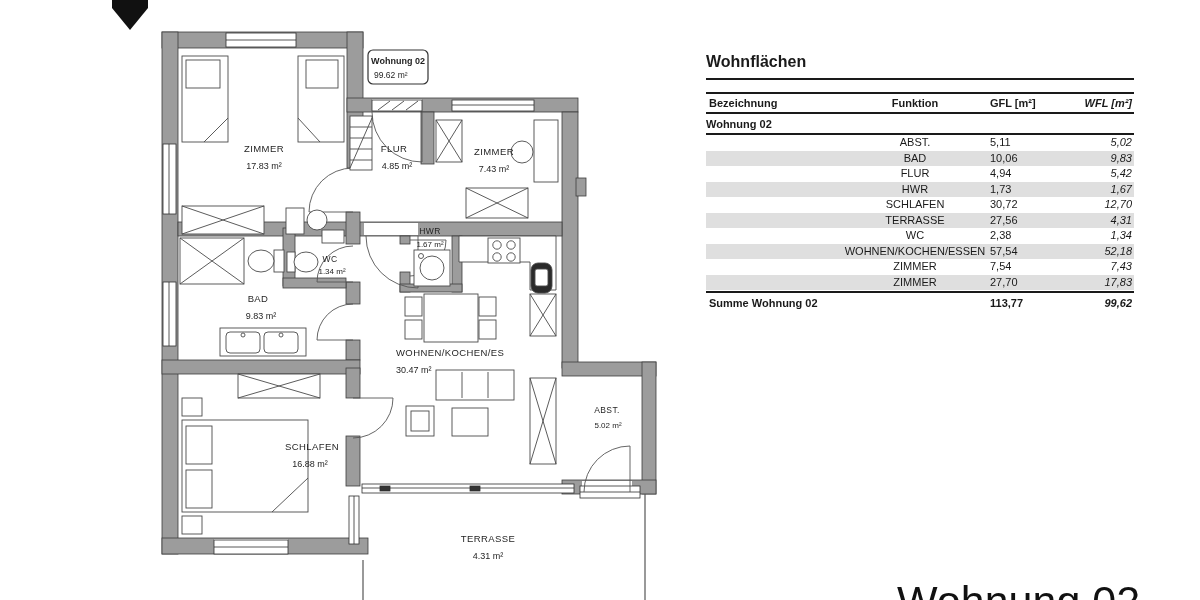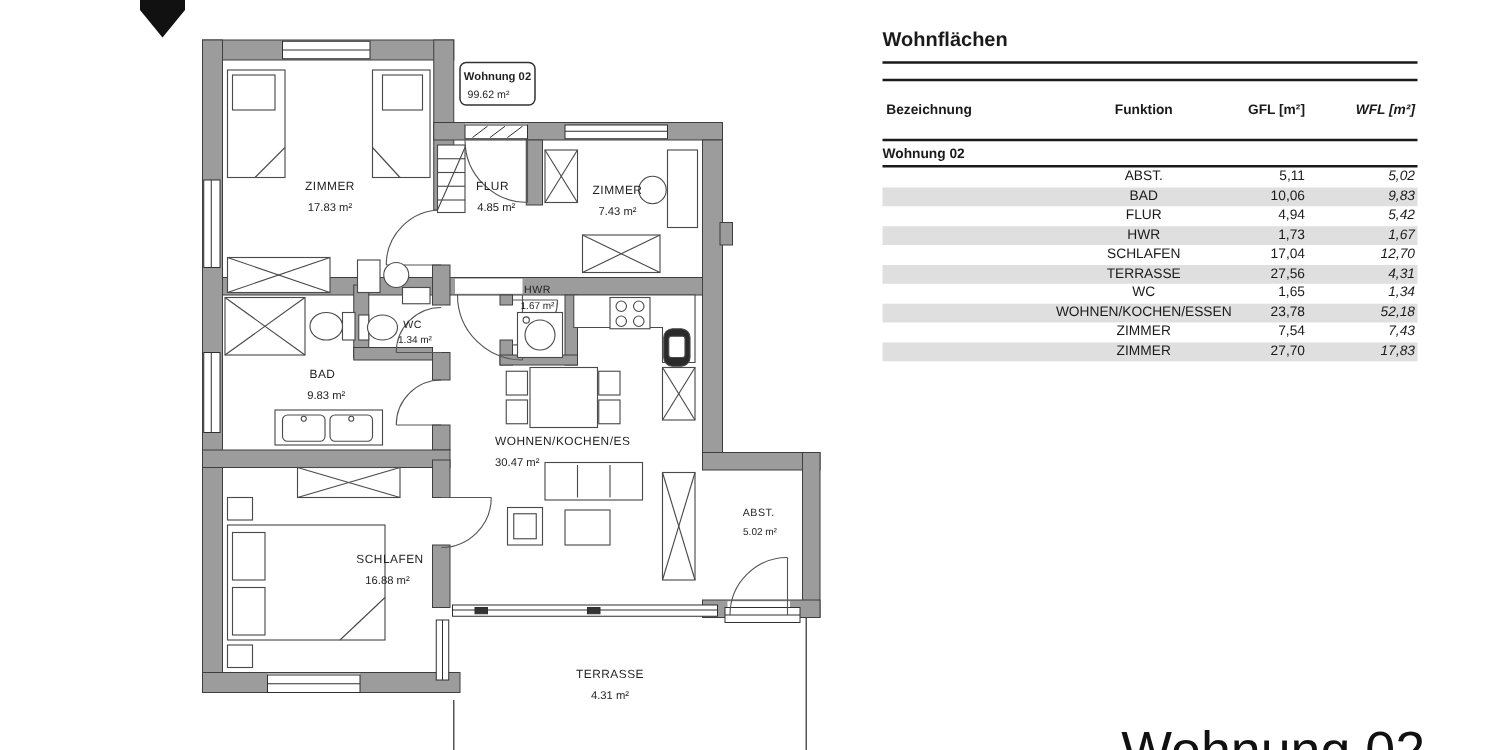--- a/index.html
+++ b/index.html
@@ -10,30 +10,30 @@
   #plan{position:absolute;left:0;top:0;}
   svg text{font-family:"Liberation Sans",sans-serif;fill:#1f1f1f;}
   .room-name{font-size:9.5px;letter-spacing:.4px;}
   .room-area{font-size:9px;}
   .room-name.small{font-size:8.5px;}
   .room-area.small{font-size:8px;}
   .unit-title{font-size:9px;font-weight:bold;}
   .unit-area{font-size:8.5px;}
 
   
-  #area-table{position:absolute;left:706px;top:24px;width:428px;}
+  #area-table{position:absolute;left:706px;top:53px;width:428px;}
   .t-title{font-size:16px;font-weight:bold;padding-bottom:7px;border-bottom:2px solid #1a1a1a;margin-bottom:12px;}
-  .t-head{display:flex;border-top:2px solid #1a1a1a;border-bottom:2px solid #1a1a1a;font-weight:bold;font-size:11px;padding:17px 0;}
+  .t-head{display:flex;border-top:2px solid #1a1a1a;border-bottom:2px solid #1a1a1a;font-weight:bold;font-size:11px;padding:3px 0;}
   .t-section{font-weight:bold;font-size:11px;padding:4px 0 3px 0;border-bottom:2px solid #1a1a1a;}
   .t-row{display:flex;font-size:11px;height:15.5px;line-height:15.5px;}
   .t-row.shade{background:#dfdfdf;}
   .t-sum{display:flex;border-top:2px solid #1a1a1a;font-weight:bold;font-size:11px;padding:4px 0;margin-top:1px;}
   .c1{width:131px;padding-left:3px;}
   .c2{width:150px;text-align:center;}
-  .c3{width:54px;text-align:right;}
+  .c3{width:54px;}
   .c4{width:88px;text-align:right;padding-right:2px;font-style:italic;}
 
   
   #unit-footer{position:absolute;left:897px;top:577px;font-size:43px;font-weight:400;color:#111;white-space:nowrap;}
 </style>
 </head>
 <body>
 
 <svg id="plan" width="700" height="600" viewBox="0 0 700 600">
 
@@ -273,49 +273,54 @@
   </div>
   <div class="t-row shade">
     <div class="c1"></div>
     <div class="c2">HWR</div>
     <div class="c3">1,73</div>
     <div class="c4">1,67</div>
   </div>
   <div class="t-row">
     <div class="c1"></div>
     <div class="c2">SCHLAFEN</div>
-    <div class="c3">17,04</div>
+    <div class="c3">30,72</div>
     <div class="c4">12,70</div>
   </div>
   <div class="t-row shade">
     <div class="c1"></div>
     <div class="c2">TERRASSE</div>
     <div class="c3">27,56</div>
     <div class="c4">4,31</div>
   </div>
   <div class="t-row">
     <div class="c1"></div>
     <div class="c2">WC</div>
-    <div class="c3">1,65</div>
+    <div class="c3">2,38</div>
     <div class="c4">1,34</div>
   </div>
   <div class="t-row shade">
     <div class="c1"></div>
     <div class="c2">WOHNEN/KOCHEN/ESSEN</div>
-    <div class="c3">23,78</div>
+    <div class="c3">57,54</div>
     <div class="c4">52,18</div>
   </div>
   <div class="t-row">
     <div class="c1"></div>
     <div class="c2">ZIMMER</div>
     <div class="c3">7,54</div>
     <div class="c4">7,43</div>
   </div>
   <div class="t-row shade">
     <div class="c1"></div>
     <div class="c2">ZIMMER</div>
     <div class="c3">27,70</div>
     <div class="c4">17,83</div>
   </div>
 
+  <div class="t-sum">
+    <div class="c1" style="width:281px;">Summe Wohnung 02</div>
+    <div class="c3">113,77</div>
+    <div class="c4">99,62</div>
+  </div>
 </div>
 
 <div id="unit-footer">Wohnung 02</div>
 
 </body></html>

